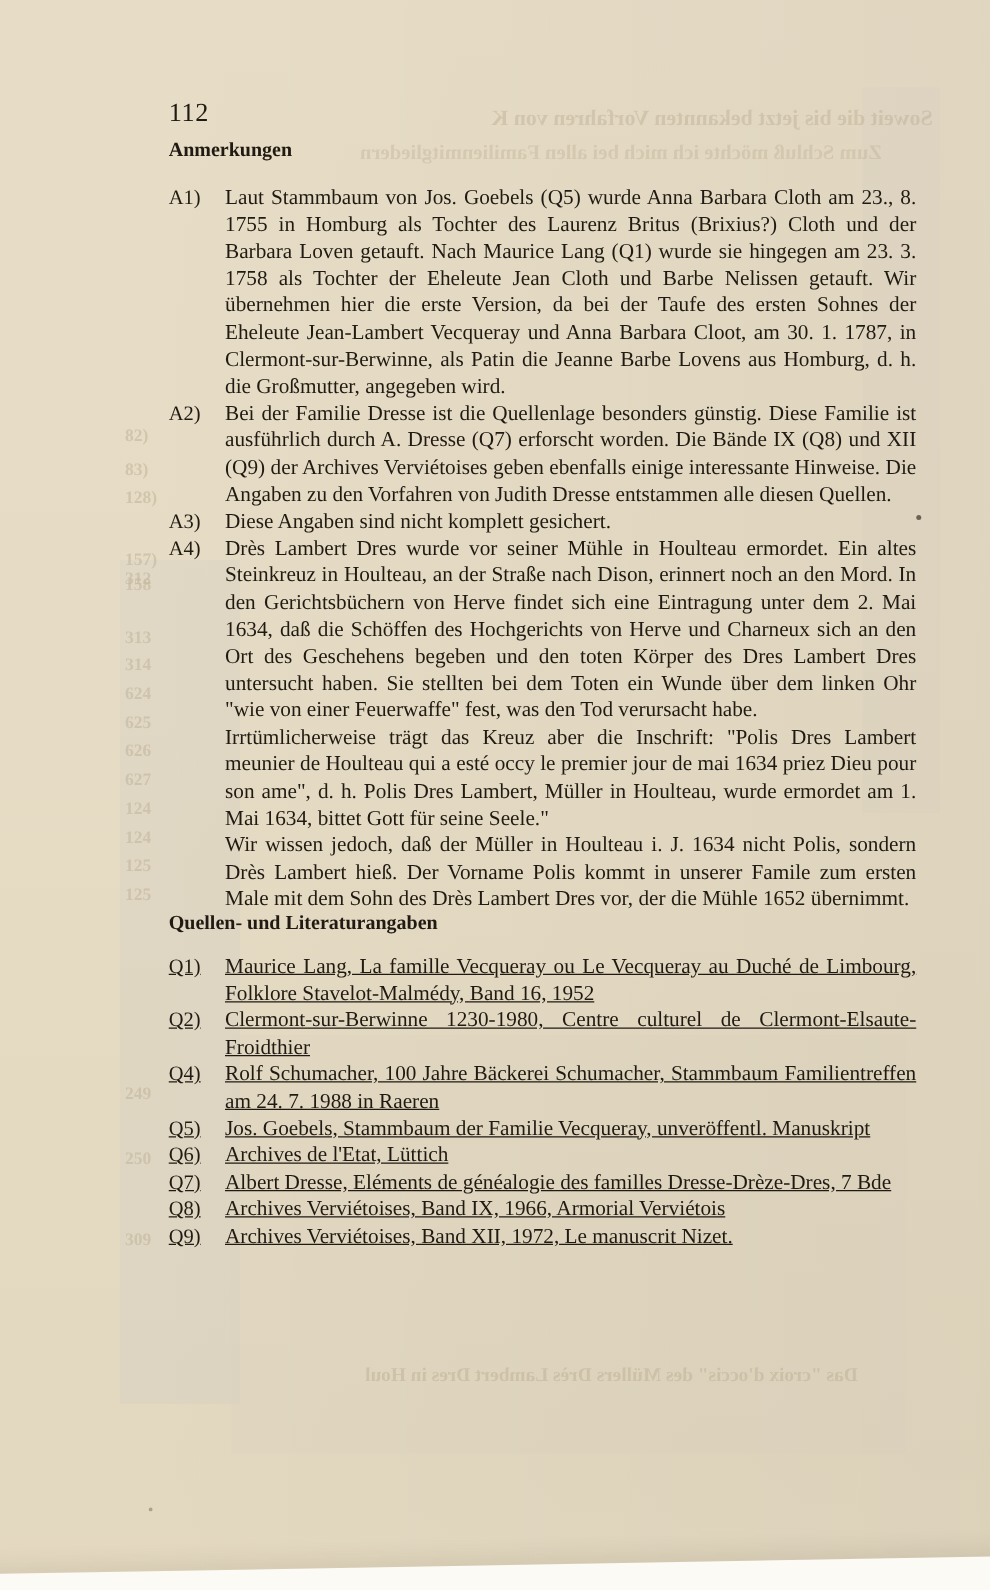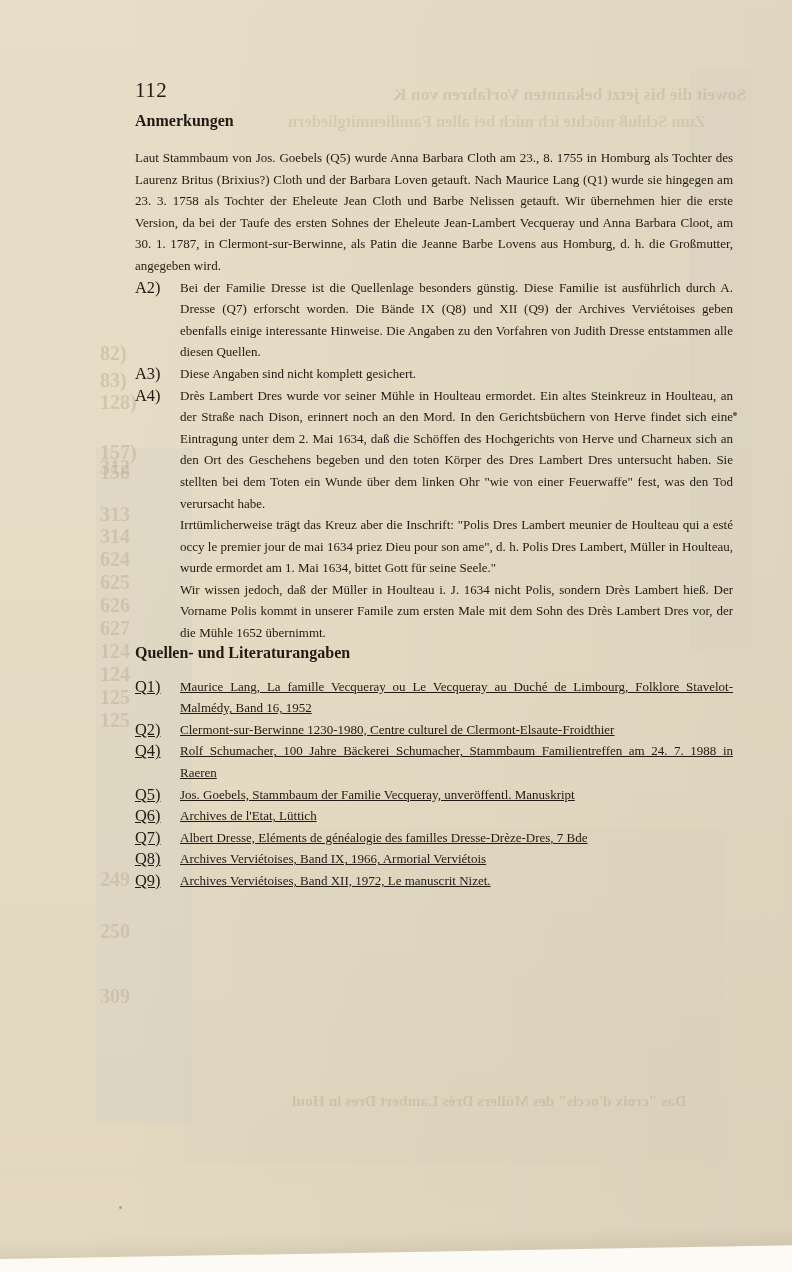--- a/index.html
+++ b/index.html
@@ -21,26 +21,26 @@
     box-shadow:0 -7px 16px rgba(90,80,60,.10);}
   .content{position:absolute;left:135px;top:50px;width:598px;}
   .page-number{font-size:21px;letter-spacing:.5px;margin-top:28px;}
   .section-heading{font-weight:bold;font-size:16px;margin:0;}
   .notes-heading{margin-top:9px;}
   .sources-heading{}
   .list{margin-top:17px;}
   .sources-list{margin-top:14px;text-decoration:underline;}
   .row{display:flex;}
   .row-id{width:45px;flex:none;font-size:16.4px;line-height:21.6px;}
-  .row-text{flex:1;font-size:13px;line-height:21.6px;text-align:justify;}
+  .row-text{flex:1;font-size:17px;line-height:21.6px;text-align:justify;}
   .row-text p{margin:0;}
   .ghost{position:absolute;pointer-events:none;color:#c0b298;font-weight:bold;
     transform:scaleX(-1);filter:blur(.6px);opacity:.55;white-space:nowrap;}
   .ghost-num{position:absolute;pointer-events:none;color:#c3b69d;opacity:.6;
-    font-size:20px;font-weight:bold;filter:blur(.4px);left:100px;}
+    font-size:14px;font-weight:bold;filter:blur(.4px);left:100px;}
   .speck{position:absolute;width:4px;height:4px;border-radius:50%;background:#46var;
     background:#463c2f;opacity:.75;}
   .speck-a{left:733px;top:412px;}
   .speck-b{left:119px;top:1206px;width:3px;height:3px;opacity:.35;}
 </style>
 </head>
 <body>
 
 <div class="scan">
 
@@ -72,20 +72,21 @@
       <span class="ghost-num" style="top: 920px;">250</span>
       <span class="ghost-num" style="top: 985px;">309</span>
     </div>
 
   <div class="content">
     <div class="page-number">112</div>
 
     <h2 class="section-heading notes-heading">Anmerkungen</h2>
     <div class="list" id="notes-list">
         <div class="row">
+          <span class="row-id">A1)</span>
           <div class="row-text">
             <p>Laut Stammbaum von Jos. Goebels (Q5) wurde Anna Barbara Cloth am 23., 8. 1755 in Homburg als Tochter des Laurenz Britus (Brixius?) Cloth und der Barbara Loven getauft. Nach Maurice Lang (Q1) wurde sie hingegen am 23. 3. 1758 als Tochter der Eheleute Jean Cloth und Barbe Nelissen getauft. Wir übernehmen hier die erste Version, da bei der Taufe des ersten Sohnes der Eheleute Jean-Lambert Vecqueray und Anna Barbara Cloot, am 30. 1. 1787, in Clermont-sur-Berwinne, als Patin die Jeanne Barbe Lovens aus Homburg, d. h. die Großmutter, angegeben wird.</p>
           </div>
         </div>
         <div class="row">
           <span class="row-id">A2)</span>
           <div class="row-text">
             <p>Bei der Familie Dresse ist die Quellenlage besonders günstig. Diese Familie ist ausführlich durch A. Dresse (Q7) erforscht worden. Die Bände IX (Q8) und XII (Q9) der Archives Verviétoises geben ebenfalls einige interessante Hinweise. Die Angaben zu den Vorfahren von Judith Dresse entstammen alle diesen Quellen.</p>
           </div>
         </div>

